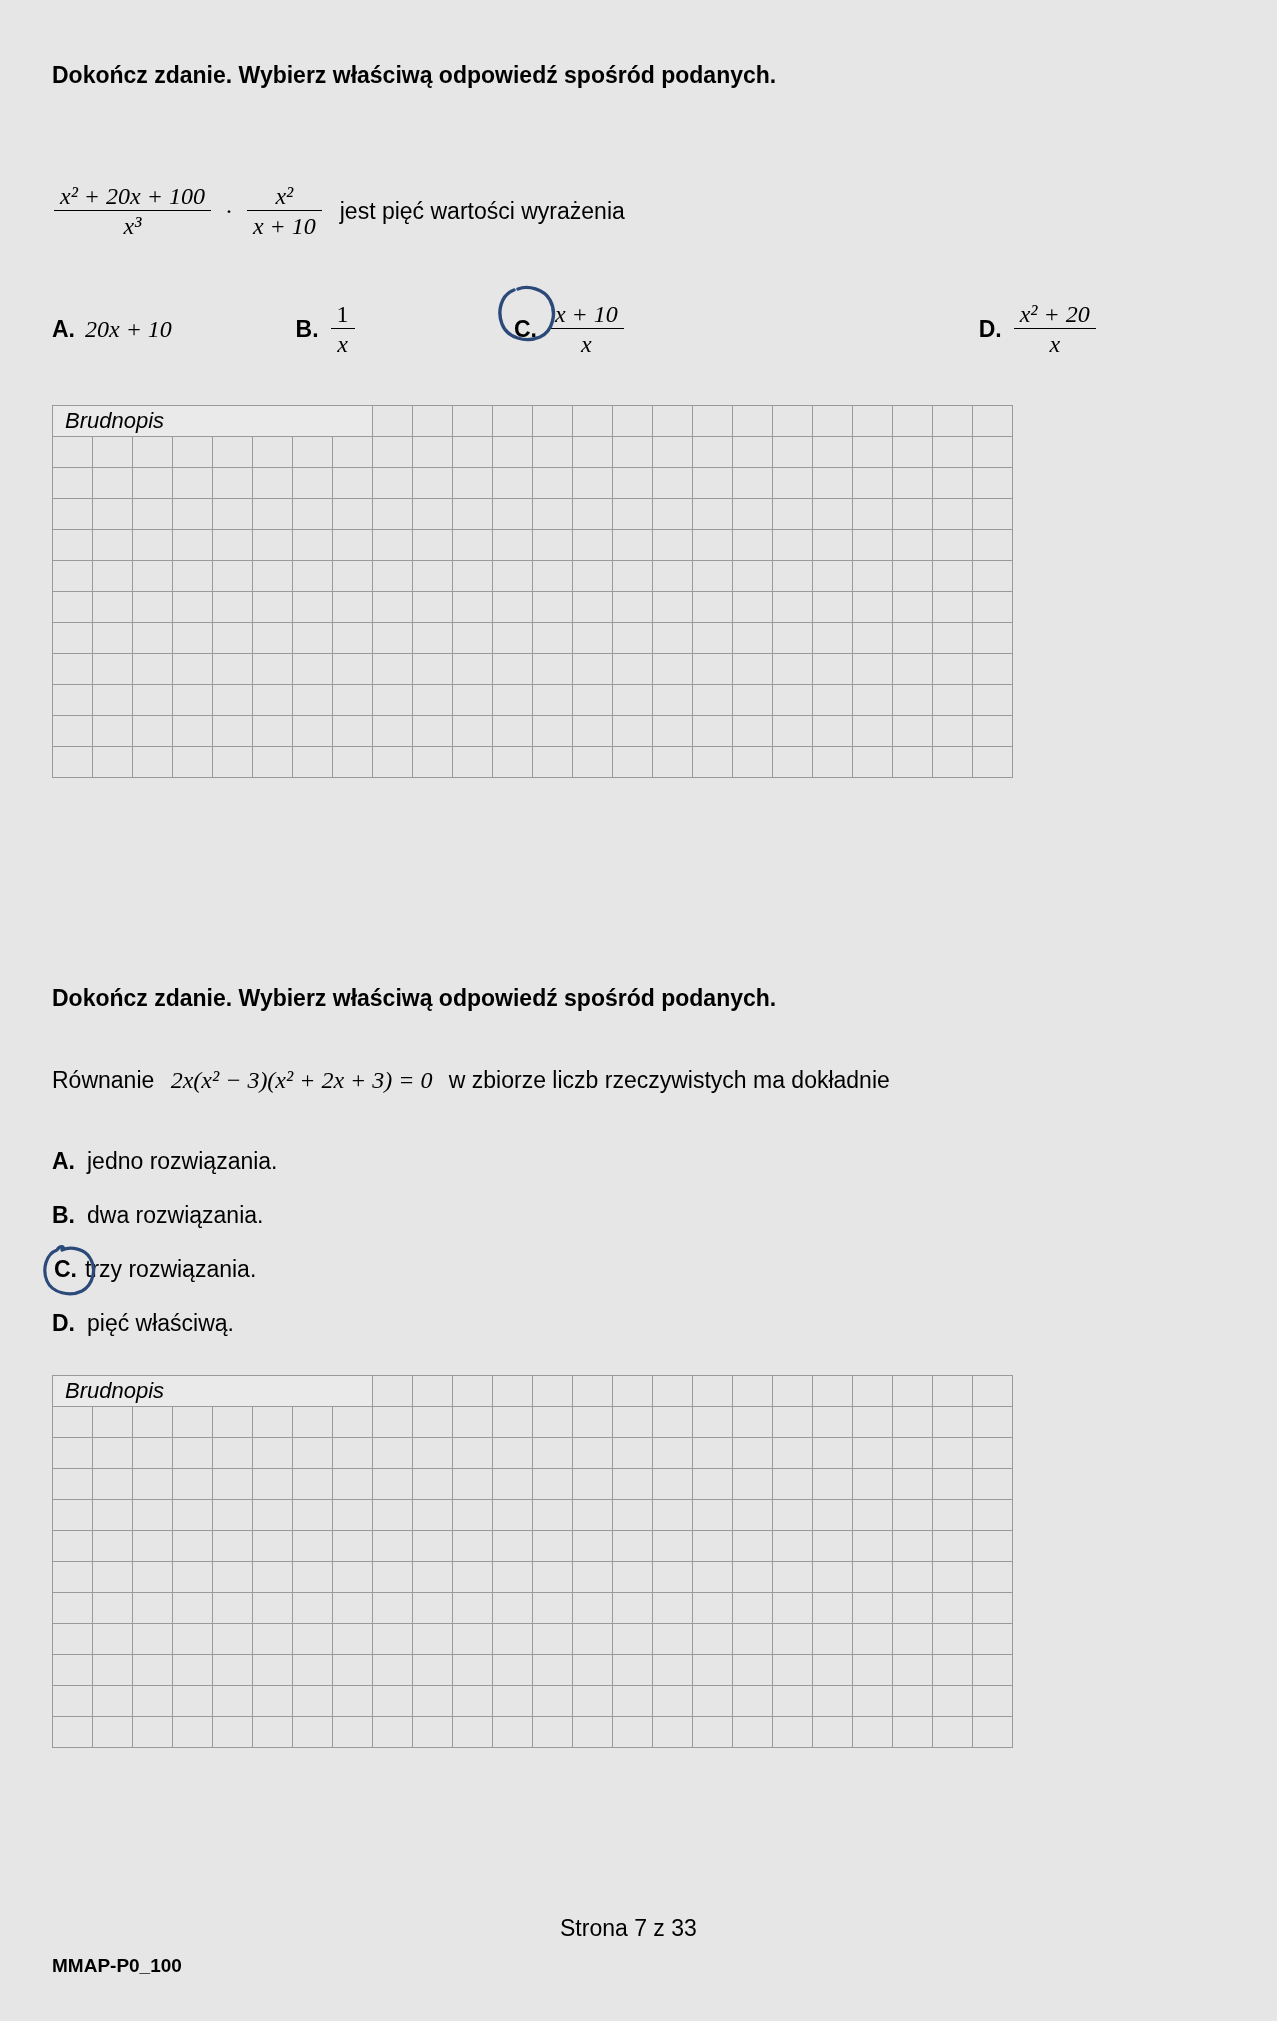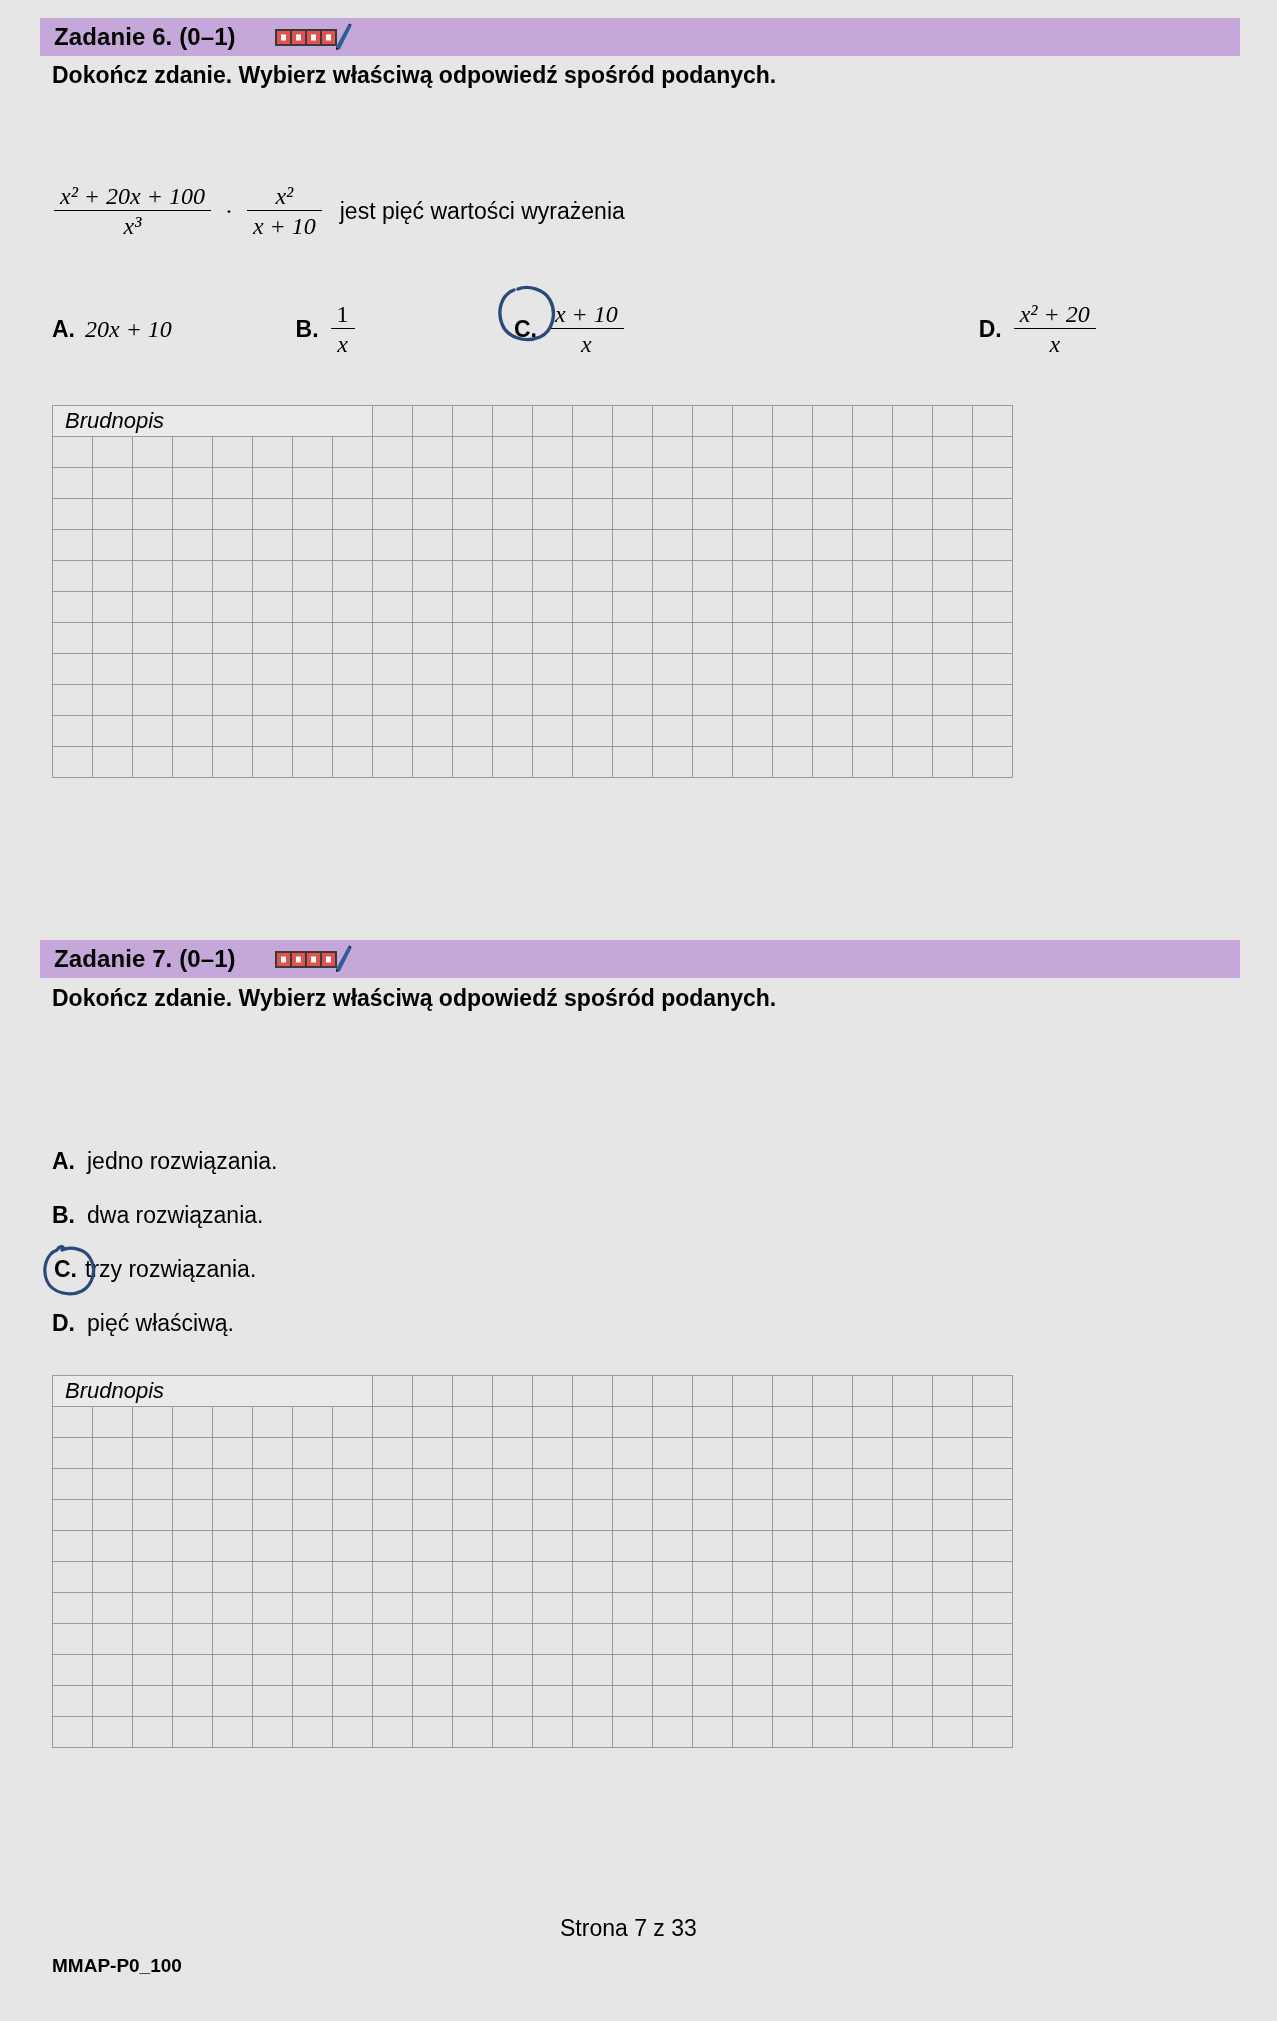--- a/index.html
+++ b/index.html
@@ -168,39 +168,20 @@
     font-size: 19px;
     font-weight: bold;
     white-space: nowrap;
   }
 </style>
 </head>
 <body>
 
 <div class="page">
 
-  <div class="task-band" style="top:18px;">
-    <span class="task-band-title">Zadanie 6. (0–1)</span>
-    <span class="marker-icon">
-      <svg width="78" height="28" viewBox="0 0 78 28">
-        <rect x="1" y="6" width="62" height="17" fill="#3a3a3a"></rect>
-        <rect x="3" y="8" width="13" height="13" fill="#e2524f"></rect>
-        <rect x="7" y="11.5" width="5" height="6" fill="#ffffff"></rect>
-        <rect x="18" y="8" width="13" height="13" fill="#e2524f"></rect>
-        <rect x="22" y="11.5" width="5" height="6" fill="#ffffff"></rect>
-        <rect x="33" y="8" width="13" height="13" fill="#e2524f"></rect>
-        <rect x="37" y="11.5" width="5" height="6" fill="#ffffff"></rect>
-        <rect x="48" y="8" width="13" height="13" fill="#e2524f"></rect>
-        <rect x="52" y="11.5" width="5" height="6" fill="#ffffff"></rect>
-        <polygon points="62,24 74,2 77,4 66,26" fill="#2a6099"></polygon>
-        <polygon points="62,24 66,26 62,27" fill="#1a1a1a"></polygon>
-        <polygon points="74,2 77,4 77.5,1.5 75,0.5" fill="#153a63"></polygon>
-      </svg>
-    </span>
-  </div>
 
   <div class="instruction" style="top:62px;">Dokończ zdanie. Wybierz właściwą odpowiedź spośród podanych.</div>
 
 
   <div class="para inline-row" style="top:182px;">
     <span class="frac" style="font-size:24px;">
       <span class="num mi">x² + 20x + 100</span>
       <span class="den mi">x³</span>
     </span>
     <span class="mn" style="font-size:24px;padding:0 12px;">·</span>
@@ -553,42 +534,28 @@
             <td style="width: 39px;"></td>
             <td style="width: 39px;"></td>
             <td style="width: 39px;"></td>
             <td style="width: 39px;"></td>
             <td style="width: 39px;"></td>
           </tr>
         </tbody>
     </table>
   </div>
 
-  <div class="task-band" style="top:940px;">
-    <span class="task-band-title">Zadanie 7. (0–1)</span>
-    <span class="marker-icon">
-      <svg width="78" height="28" viewBox="0 0 78 28">
-        <rect x="1" y="6" width="62" height="17" fill="#3a3a3a"></rect>
-        <rect x="3" y="8" width="13" height="13" fill="#e2524f"></rect>
-        <rect x="7" y="11.5" width="5" height="6" fill="#ffffff"></rect>
-        <rect x="18" y="8" width="13" height="13" fill="#e2524f"></rect>
-        <rect x="22" y="11.5" width="5" height="6" fill="#ffffff"></rect>
-        <rect x="33" y="8" width="13" height="13" fill="#e2524f"></rect>
-        <rect x="37" y="11.5" width="5" height="6" fill="#ffffff"></rect>
-        <rect x="48" y="8" width="13" height="13" fill="#e2524f"></rect>
-        <rect x="52" y="11.5" width="5" height="6" fill="#ffffff"></rect>
-        <polygon points="62,24 74,2 77,4 66,26" fill="#2a6099"></polygon>
-        <polygon points="62,24 66,26 62,27" fill="#1a1a1a"></polygon>
-        <polygon points="74,2 77,4 77.5,1.5 75,0.5" fill="#153a63"></polygon>
-      </svg>
-    </span>
+
+  <div class="instruction" style="top:985px;">Dokończ zdanie. Wybierz właściwą odpowiedź spośród podanych.</div>
+
+  <div class="para" style="top:1065px;">
+    <span>Równanie</span>
+    <span class="mi" style="font-size:24px;padding:0 10px;">2x(x² − 3)(x² + 2x + 3) = 0</span>
+    <span>w zbiorze liczb rzeczywistych ma dokładnie</span>
   </div>
-
-  <div class="instruction" style="top:985px;">Dokończ zdanie. Wybierz właściwą odpowiedź spośród podanych.</div>
-
 
   <div class="vans" style="top:1148px;">
     <span class="ans-letter">A.</span>
     <span class="ans-text">jedno rozwiązania.</span>
   </div>
 
   <div class="vans" style="top:1202px;">
     <span class="ans-letter">B.</span>
     <span class="ans-text">dwa rozwiązania.</span>
   </div>

